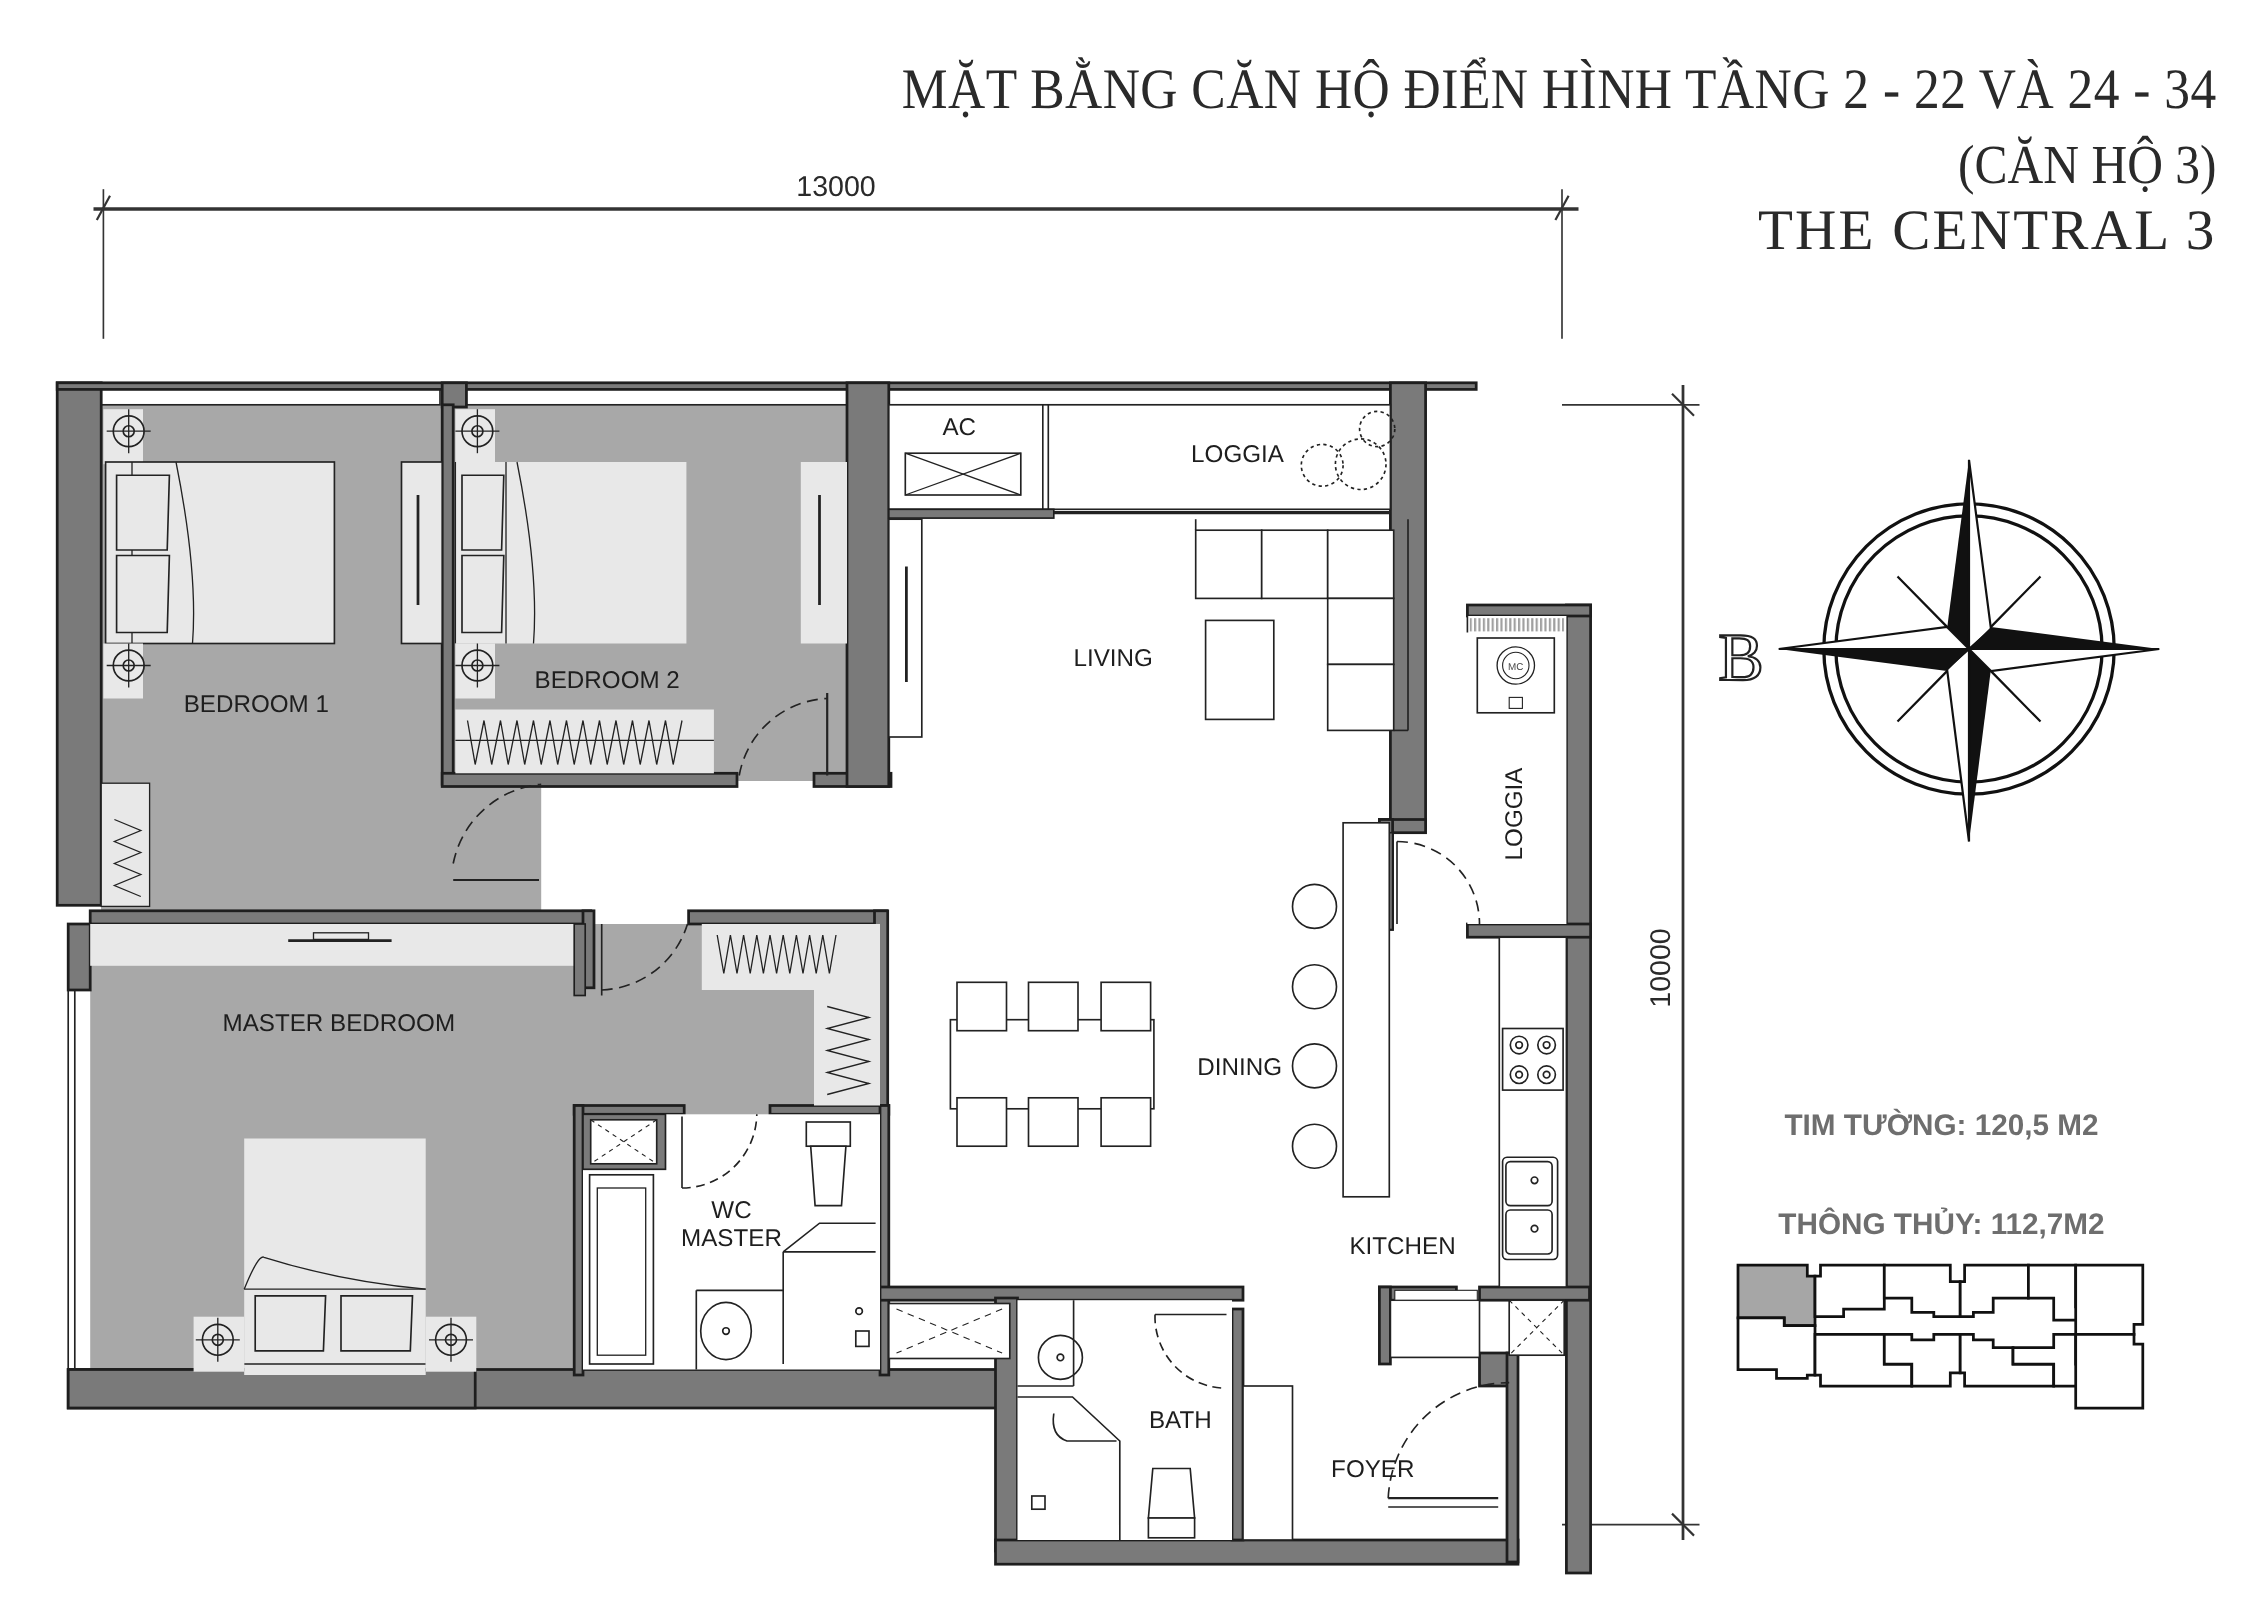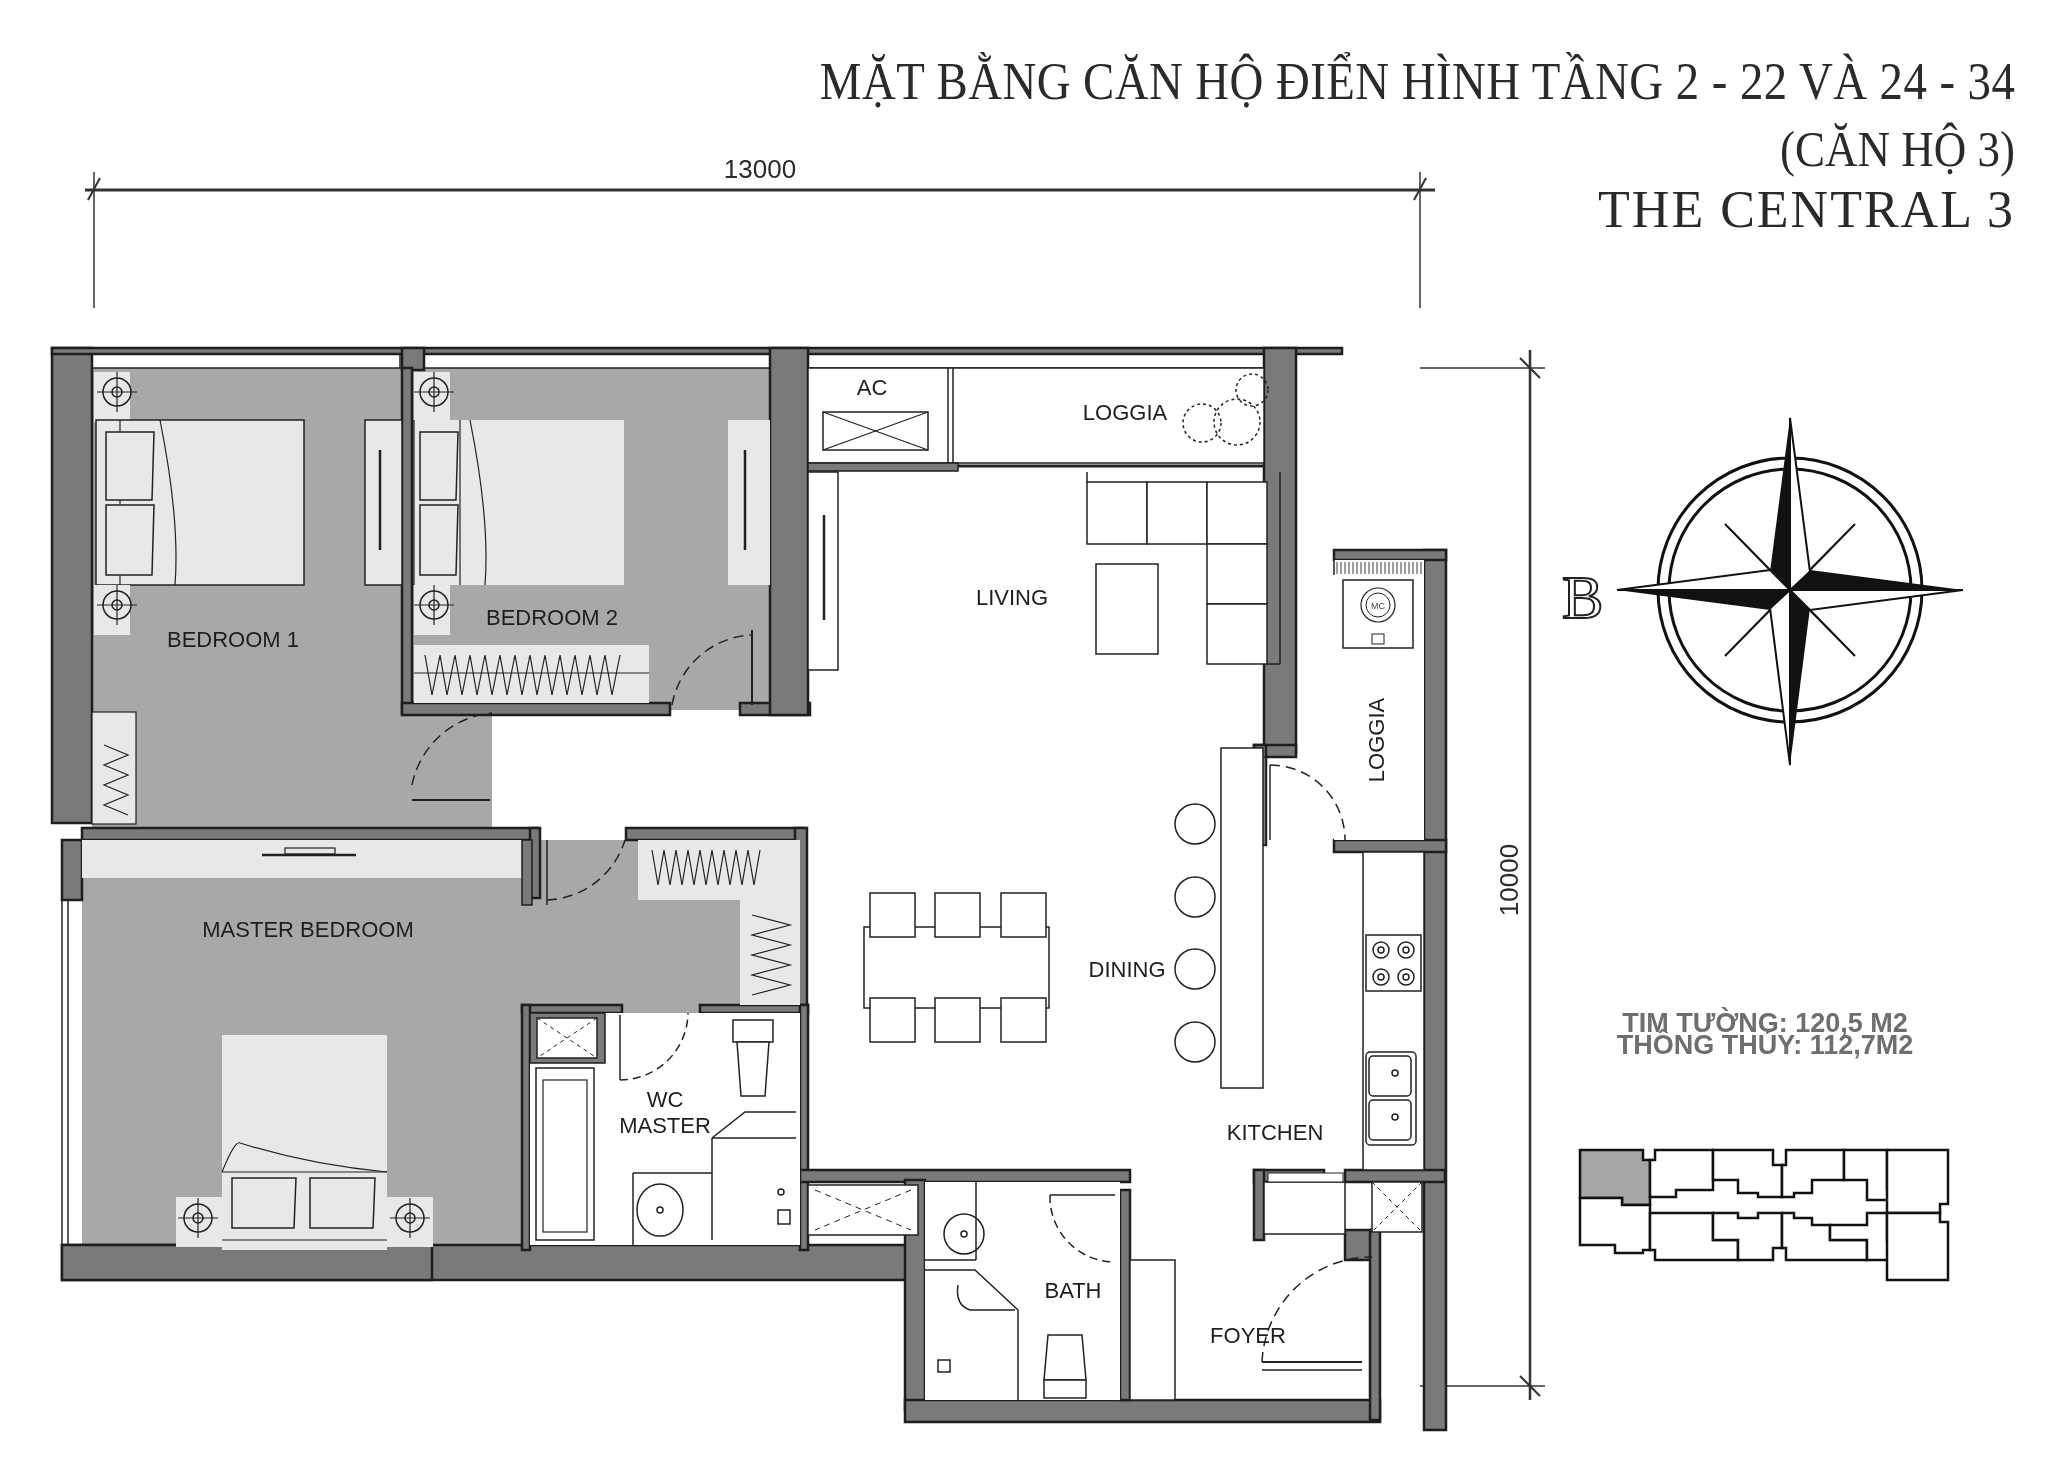--- a/index.html
+++ b/index.html
@@ -2,21 +2,21 @@
 <html><head>
 <meta charset="utf-8">
 <style>
   html, body { margin:0; padding:0; background:#ffffff; }
   body { width:2048px; height:1458px; position:relative; overflow:hidden; font-family:"Liberation Sans", sans-serif; }
   .title { position:absolute; right:33px; font-family:"Liberation Serif", "DejaVu Serif", serif; color:#2a2a2a; white-space:nowrap; text-align:right; }
   .t1 { top:52px; font-size:52px; letter-spacing:0.5px; transform:scaleX(0.9); transform-origin:right center; }
   .t2 { top:120px; font-size:50px; transform:scaleX(0.9); transform-origin:right center; }
   .t3 { top:180px; font-size:52px; font-weight:normal; letter-spacing:2px; }
   .area { position:absolute; left:1600px; width:330px; text-align:center; color:#6e6e6e; font-weight:bold; font-size:27px; font-family:"Liberation Sans", sans-serif; }
-  .a1 { top:1008px; } .a2 { top:1030px; }
+  .a1 { top:1008px; } .a2 { top:1098px; }
   svg { position:absolute; left:0; top:0; }
   .lbl { font-family:"Liberation Sans", sans-serif; font-size:22px; fill:#1e1e1e; }
   .dim { font-family:"Liberation Sans", sans-serif; font-size:26px; fill:#2a2a2a; }
   .compassB { font-family:"Liberation Serif", serif; font-size:62px; fill:#ffffff; stroke:#222; stroke-width:2; }
 </style>
 </head>
 <body>
 
 <div class="title t1">MẶT BẰNG CĂN HỘ ĐIỂN HÌNH TẦNG 2 - 22 VÀ 24 - 34</div>
 <div class="title t2">(CĂN HỘ 3)</div>

